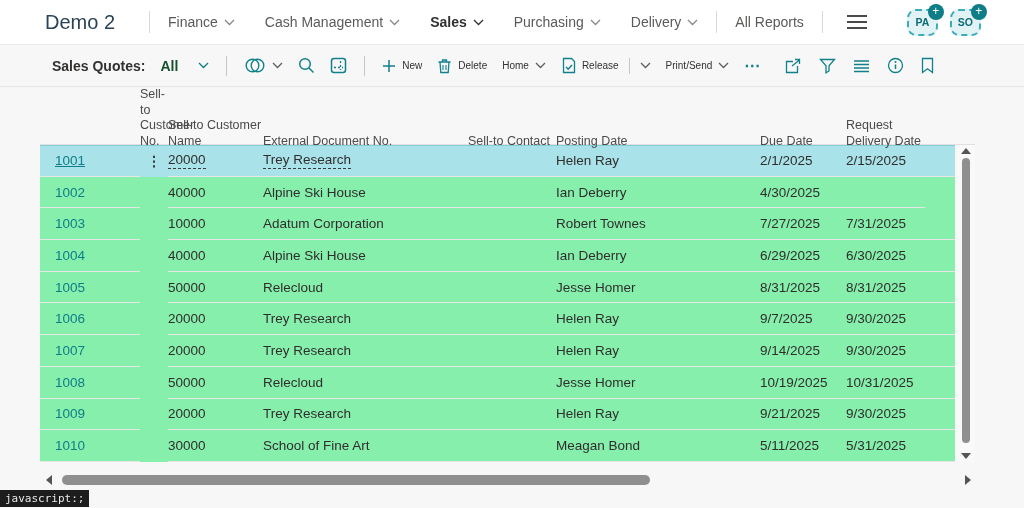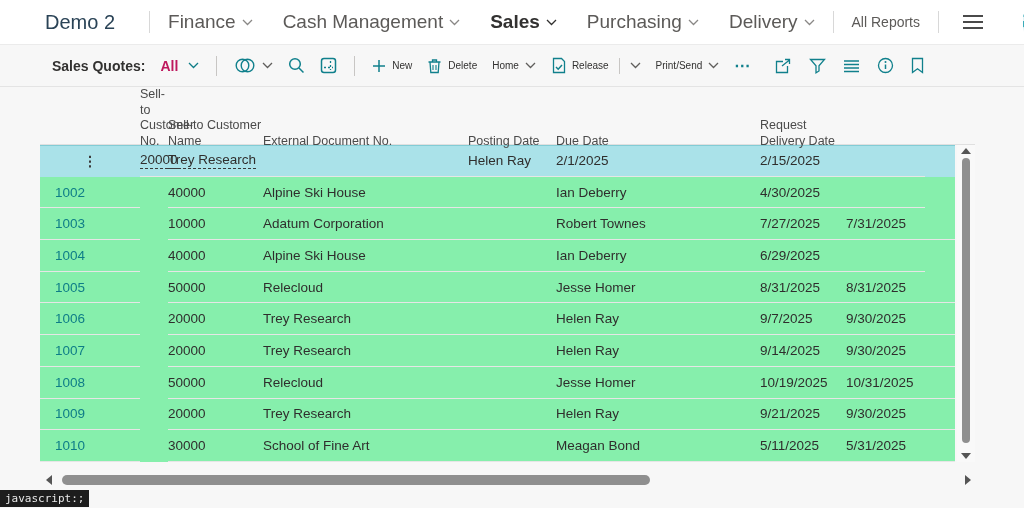--- a/index.html
+++ b/index.html
@@ -5,39 +5,39 @@
   * { box-sizing: border-box; margin: 0; padding: 0; }
   html,body { width:1024px; height:508px; overflow:hidden; }
   body { font-family:"Liberation Sans", sans-serif; background:#f7f7f7; position:relative; }
 
   
   .topnav { height:45px; background:#fff; border-bottom:1px solid #ebebeb;
             display:flex; align-items:center; padding:0 30px 0 45px; }
   .company { font-size:20px; color:#2a4356; margin-right:16px; white-space:nowrap; }
   .vdiv { width:1px; height:22px; background:#d8d8d8; margin:0 18px; flex:none; }
   .navitems { display:flex; align-items:center; gap:30px; }
-  .navitem { display:flex; align-items:center; gap:6px; font-size:19px; color:#5c5a58; cursor:pointer; white-space:nowrap; }
+  .navitem { display:flex; align-items:center; gap:6px; font-size:14px; color:#5c5a58; cursor:pointer; white-space:nowrap; }
   .navitem.active { font-weight:700; color:#323130;text-align:center; }
   .chev { display:inline-flex; color:#8a8886; }
   .navitem.active .chev { color:#323130; }
   .allreports { font-size:14px; color:#5c5a58; white-space:nowrap; }
   .hamburger { display:flex; flex-direction:column; gap:4px; margin:0 6px; cursor:pointer; }
   .hamburger span { display:block; width:20px; height:2px; background:#4a4a4a; }
   .badges { display:flex; gap:12px; margin-left:34px; }
   .badge { position:relative; width:31px; height:27px; border:2px dashed #3bacba; border-radius:9px;
            background:#e2f3f5; color:#0b6b77; font-weight:700; font-size:10.5px;
            display:flex; align-items:center; justify-content:center; cursor:pointer; }
   .badge .plus { position:absolute; top:-7px; right:-8px; width:16px; height:16px; border-radius:50%;
                  background:#0e7d87; color:#fff; font-size:12px; font-weight:400; line-height:15px; text-align:center; }
 
   
   .toolbar { height:42px; background:#f7f7f7; border-bottom:1px solid #e4e4e4;
              display:flex; align-items:center; padding:0 16px 0 52px; gap:15px; }
   .tb-title { font-size:14px; font-weight:700; color:#323130; white-space:nowrap; }
-  .tb-link { display:flex; align-items:center; gap:10px; color:#be185d; font-size:14px; font-weight:600; cursor:pointer; }
+  .tb-link { display:flex; align-items:center; gap:20px; color:#14532d; font-size:14px; font-weight:600; cursor:pointer; }
   .tb-btn { display:flex; align-items:center; gap:6px; font-size:10px; color:#323130; cursor:pointer; white-space:nowrap; }
   .tb-btn .chev { color:#605e5c; }
   .tb-icon { display:inline-flex; color:#10808c; cursor:pointer; }
   .tb-div { width:1px; height:20px; background:#c8c6c4; margin:0 2px; flex:none; }
   .thin-div { width:1px; height:16px; background:#c8c6c4; margin:0 4px; }
   .ellipsis { color:#10808c; font-size:16px; letter-spacing:1px; cursor:pointer; font-weight:700; }
   .tb-right { display:flex; align-items:center; gap:17px; margin-left:8px; }
 
   
   .content { position:relative; height:419px; background:#f7f7f7; }
@@ -264,27 +264,31 @@
       </span>
   </span>
 </div>
 
 <div class="content">
   <div class="grid-header">
     <div class="hcell"></div>
     <div class="hcell">Sell-to Customer No.</div>
     <div class="hcell">Sell-to Customer Name</div>
     <div class="hcell" style="padding-right:18px">External Document No.</div>
+    <div class="hcell">Sell-to Contact</div>
     <div class="hcell">Posting Date</div>
     <div class="hcell">Due Date</div>
     <div class="hcell">Request Delivery Date</div>
   </div>
 
   <div class="grid-body">
     <div class="row selected">
+      <div class="cell-no">
+          <span class="no-link">1001</span>
+        </div>
       <div class="cell-menu">
           <span class="menu-dots">⋮</span>
         </div>
       <div>
           <span class="u-dash">20000</span>
         </div>
       <div>
           <span class="u-dash">Trey Research</span>
         </div>
       <div>
@@ -369,20 +373,23 @@
           <span class="u-dash">Alpine Ski House</span>
         </div>
       <div>
           <span></span>
         </div>
       <div>
           <span>Ian Deberry</span>
         </div>
       <div>
           <span>6/29/2025</span>
+        </div>
+      <div>
+          <span>6/30/2025</span>
         </div>
       <div></div>
     </div>
 
     <div class="row">
       <div class="cell-no">
           <span class="no-link">1005</span>
         </div>
       <div class="cell-menu">
           <span class="menu-dots">⋮</span>

